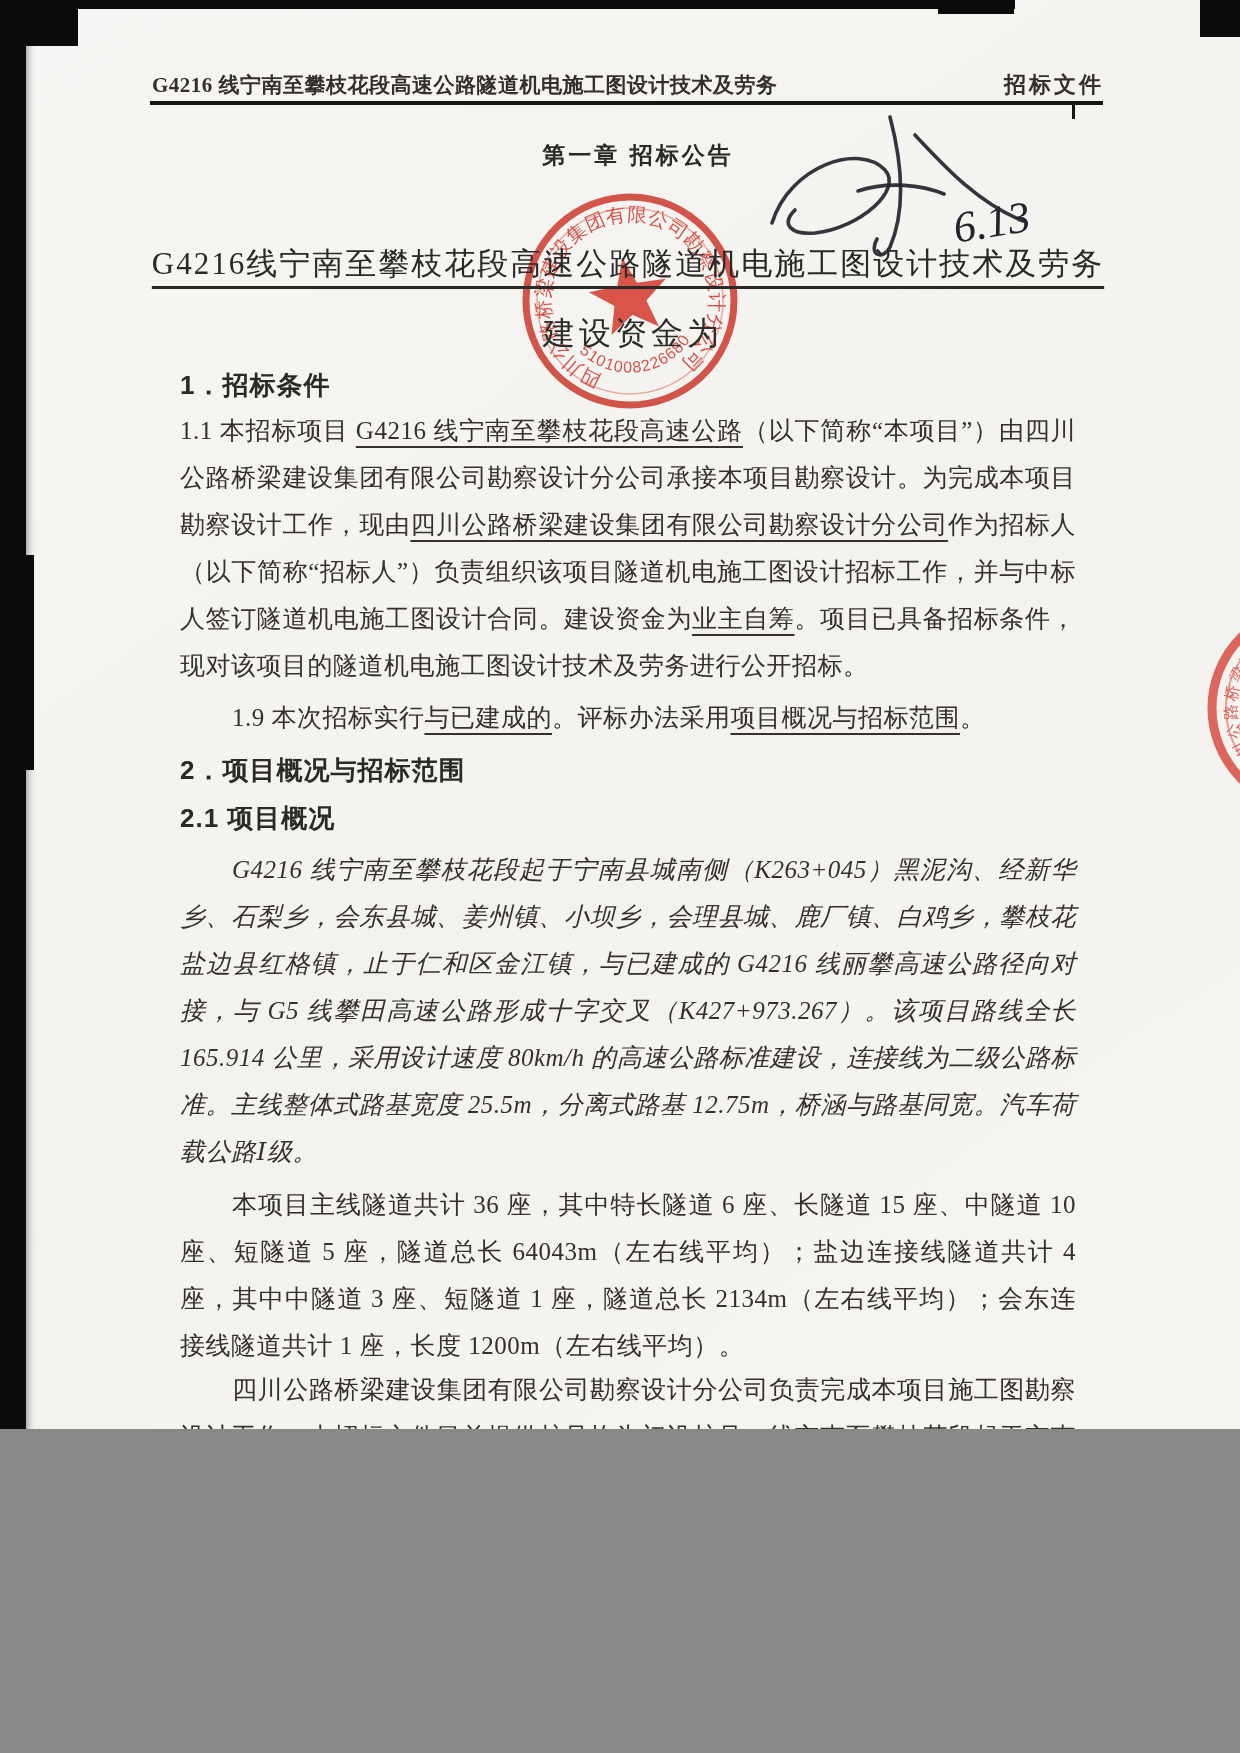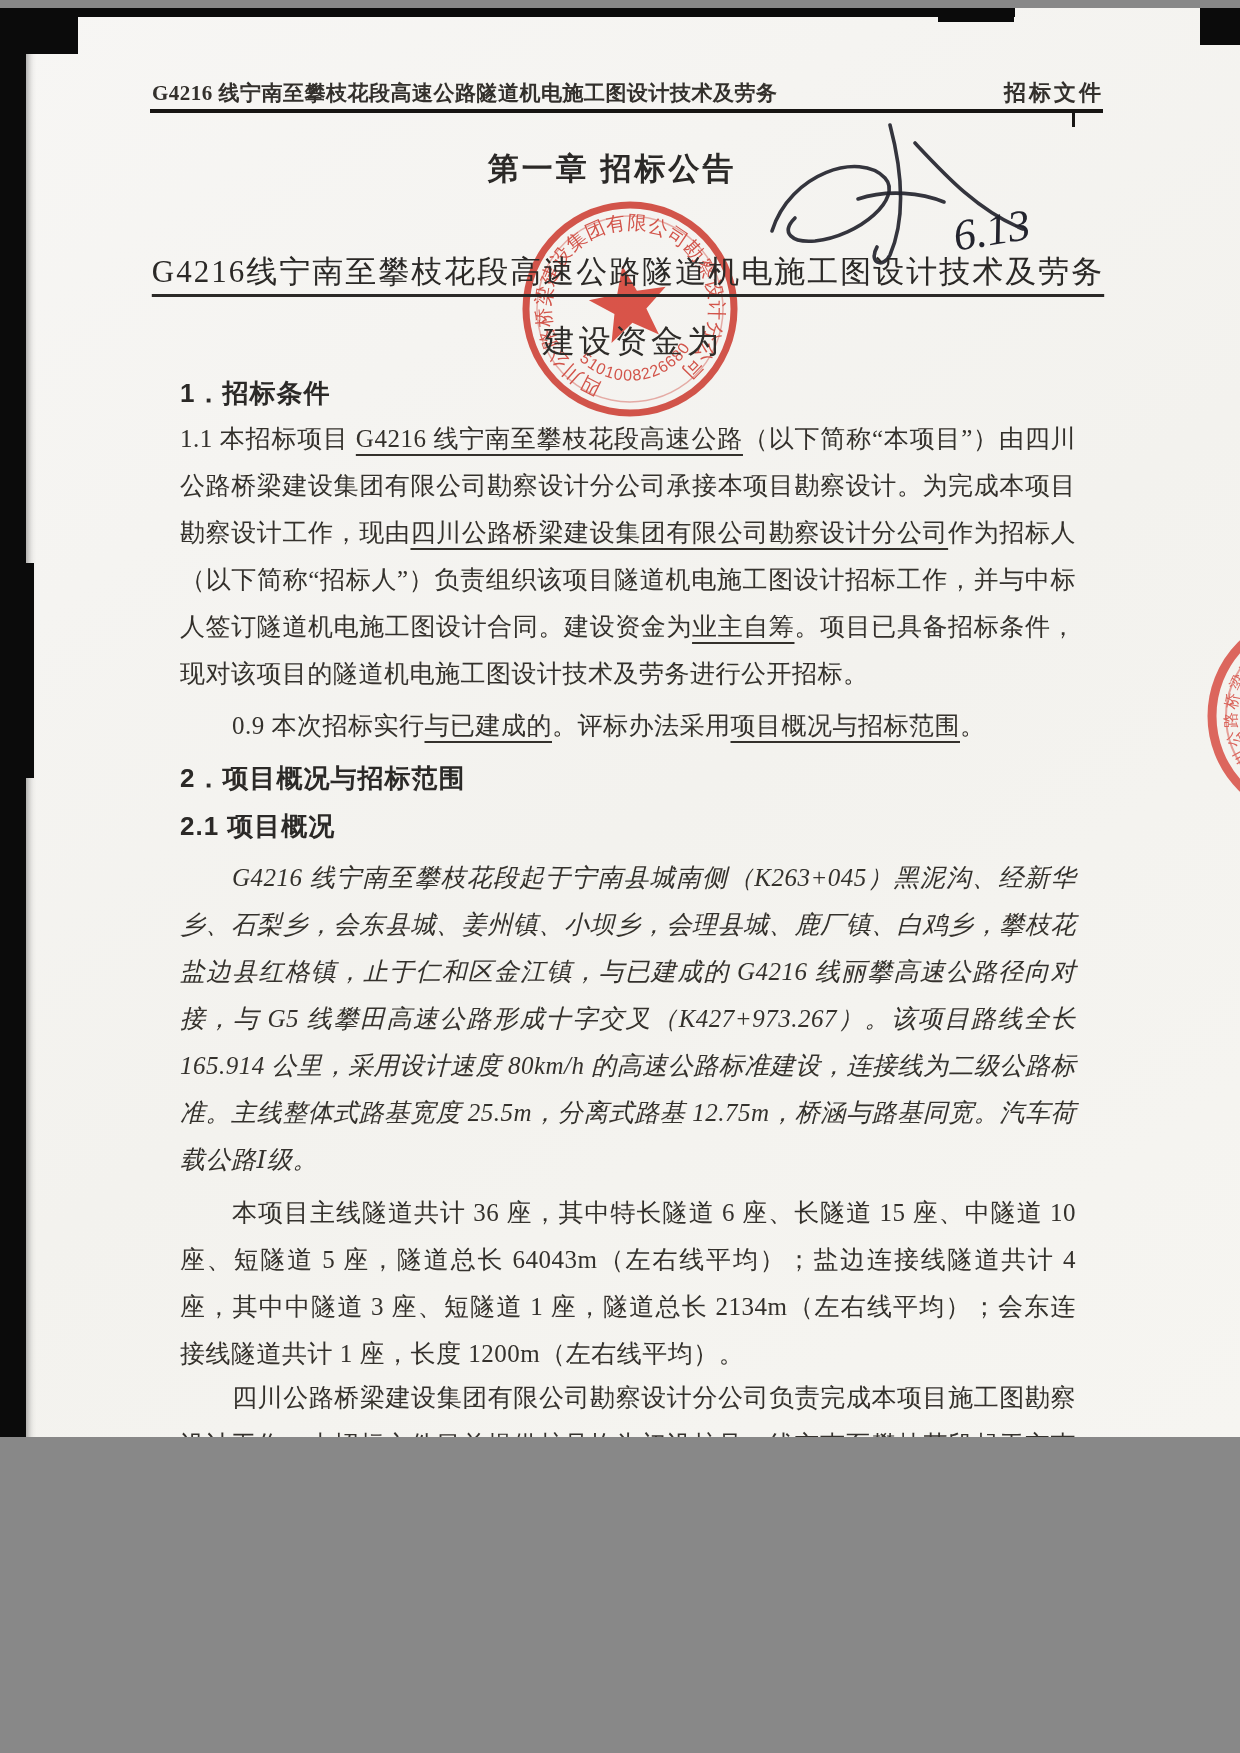--- a/index.html
+++ b/index.html
@@ -1,34 +1,34 @@
 <!DOCTYPE html>
 <html><head>
 <meta charset="utf-8">
 <style>
   html,body { margin:0; padding:0; background:#888; }
   .page {
-    position:relative; width:1240px; height:1429px; margin:8px auto;
+    position:relative; width:1240px; height:1429px; margin:0 auto;
     background:linear-gradient(145deg,#f7f6f4 0%,#f3f2ee 55%,#f6f5f1 100%);
     overflow:hidden; font-family:"Liberation Serif","DejaVu Serif",serif;
     color:#33302c;
   }
   .artifact { position:absolute; background:#0b0b0b; }
   .edge-shadow { box-shadow:2px 0 7px rgba(40,40,40,.45); }
 
   .header { position:absolute; top:70px; left:152px; width:952px;
     display:flex; justify-content:space-between; align-items:baseline; }
   .header .h-left  { font-size:21px; font-weight:bold; letter-spacing:.5px; }
   .header .h-right { font-size:22px; font-weight:bold; letter-spacing:3px; }
   .header-rule { position:absolute; top:101px; left:150px; width:953px; height:4px; background:#171513; }
   .header-tick { position:absolute; top:105px; left:1072px; width:3px; height:14px; background:#171513; }
 
-  .chapter-title { position:absolute; top:140px; left:164px; width:896px;
-    text-align:center; font-family:Liberation Serif, serif;
-    font-weight:bold; font-size:31px; letter-spacing:3px; color:#2b2927; }
+  .chapter-title { position:absolute; top:140px; left:190px; width:896px;
+    text-align:center; font-family:Liberation Sans, sans-serif;
+    font-weight:bold; font-size:23px; letter-spacing:3px; color:#2b2927; }
 
   .doc-title { position:absolute; top:243px; left:150px; width:956px; text-align:center; }
   .doc-title span { font-size:31px; font-weight:normal; letter-spacing:2px;
     text-decoration:underline; text-decoration-thickness:2.5px; text-underline-offset:12px; color:#2b2927; }
   .doc-subtitle { position:absolute; top:312px; left:180px; width:906px; text-align:center;
     font-size:32px; letter-spacing:4px; color:#2e2c29; }
 
   .sec-h { position:absolute; left:180px; width:896px; margin:0;
     font-family:"Liberation Sans","DejaVu Sans",sans-serif;
     font-weight:bold; font-size:26px; color:#2b2927; letter-spacing:1px; }
@@ -108,21 +108,21 @@
     </text>
   </svg>
 
   <div class="doc-title">
     <span>G4216线宁南至攀枝花段高速公路隧道机电施工图设计技术及劳务</span>
   </div>
   <div class="doc-subtitle">建设资金为</div>
 
   <div class="sec-h" style="top:368px;">1．招标条件</div>
   <p class="para" style="top:407px;"><span>1.1  本招标项目 </span><span class="u">G4216 线宁南至攀枝花段高速公路</span><span>（以下简称“本项目”）由四川公路桥梁建设集团有限公司勘察设计分公司承接本项目勘察设计。为完成本项目勘察设计工作，现由</span><span class="u">四川公路桥梁建设集团有限公司勘察设计分公司</span><span>作为招标人（以下简称“招标人”）负责组织该项目隧道机电施工图设计招标工作，并与中标人签订隧道机电施工图设计合同。建设资金为</span><span class="u">业主自筹</span><span>。项目已具备招标条件，现对该项目的隧道机电施工图设计技术及劳务进行公开招标。</span></p>
-  <p class="para indent" style="top:694px;"><span>0.9  本次招标实行</span><span class="u">与已建成的</span><span>。评标办法采用</span><span class="u">项目概况与招标范围</span><span>。</span></p>
+  <p class="para indent" style="top:694px;"><span>1.9  本次招标实行</span><span class="u">与已建成的</span><span>。评标办法采用</span><span class="u">项目概况与招标范围</span><span>。</span></p>
 
   <div class="sec-h" style="top:753px;">2．项目概况与招标范围</div>
   <div class="sec-h" style="top:801px;">2.1 项目概况</div>
   <p class="para indent" style="top:846px;font-style:italic;">G4216 线宁南至攀枝花段起于宁南县城南侧（K263+045）黑泥沟、经新华乡、石梨乡，会东县城、姜州镇、小坝乡，会理县城、鹿厂镇、白鸡乡，攀枝花盐边县红格镇，止于仁和区金江镇，与已建成的 G4216 线丽攀高速公路径向对接，与 G5 线攀田高速公路形成十字交叉（K427+973.267）。该项目路线全长 165.914 公里，采用设计速度 80km/h 的高速公路标准建设，连接线为二级公路标准。主线整体式路基宽度 25.5m，分离式路基 12.75m，桥涵与路基同宽。汽车荷载公路Ⅰ级。</p>
   <p class="para indent" style="top:1181px;font-family:Liberation Serif, serif;">本项目主线隧道共计 36 座，其中特长隧道 6 座、长隧道 15 座、中隧道 10 座、短隧道 5 座，隧道总长 64043m（左右线平均）；盐边连接线隧道共计 4 座，其中中隧道 3 座、短隧道 1 座，隧道总长 2134m（左右线平均）；会东连接线隧道共计 1 座，长度 1200m（左右线平均）。</p>
   <p class="para indent" style="top:1366px;">四川公路桥梁建设集团有限公司勘察设计分公司负责完成本项目施工图勘察设计工作。本招标文件目前提供桩号均为初设桩号，线宁南至攀枝花段起于宁南县城南侧。</p>
 
   <div class="page-number">1</div>
 </div>
 

